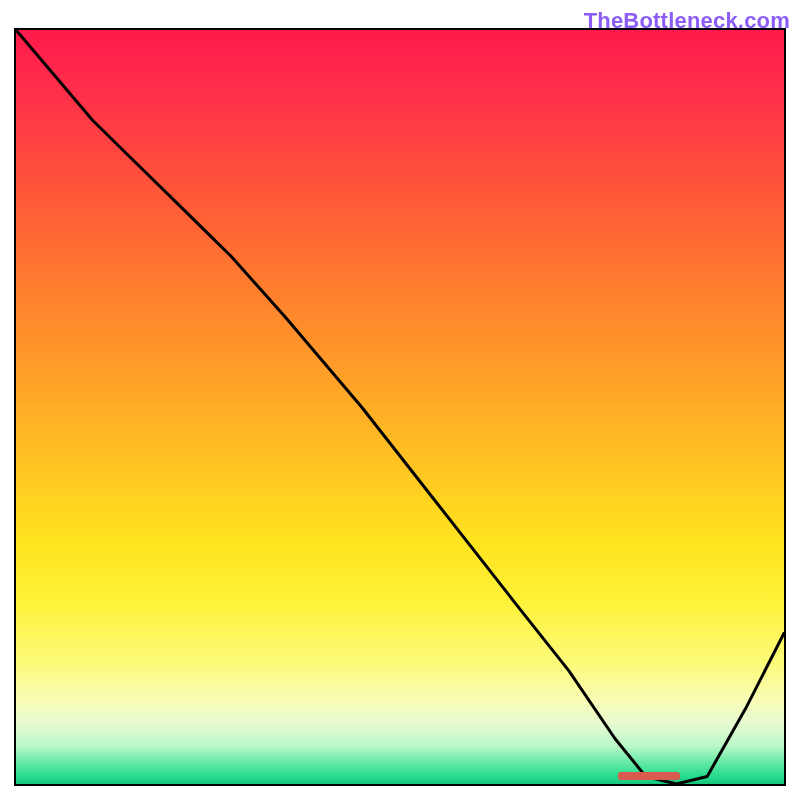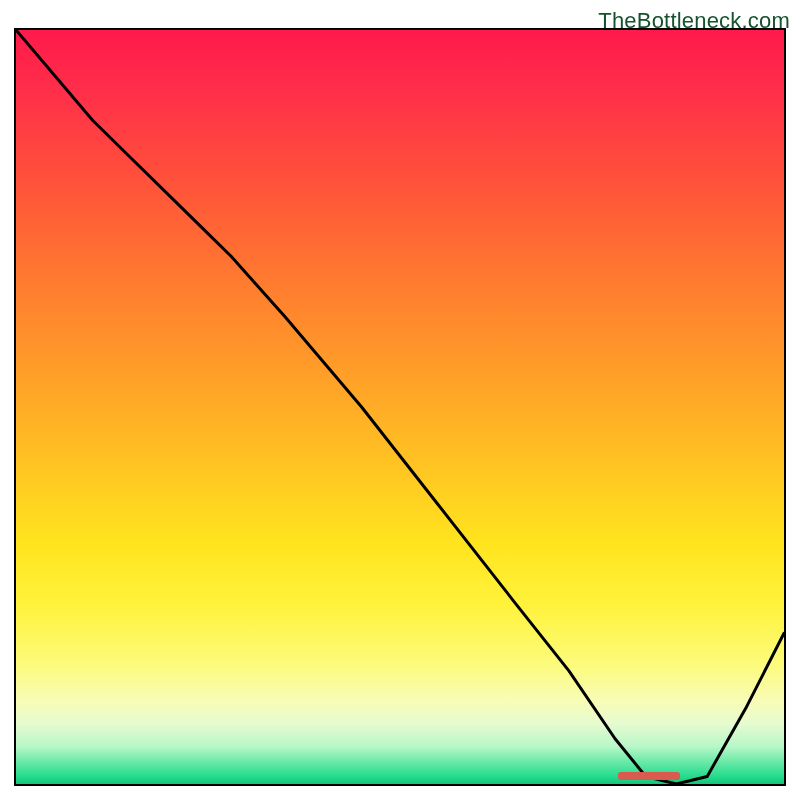--- a/index.html
+++ b/index.html
@@ -3,22 +3,22 @@
 <meta charset="utf-8">
 <style>
   * { margin: 0; padding: 0; box-sizing: border-box; }
   html, body { width: 800px; height: 800px; overflow: hidden; background: #fff; }
   .wrap { position: relative; width: 800px; height: 800px; }
   .watermark {
     position: absolute;
     top: 8px; right: 10px;
     font-family: Arial, Helvetica, sans-serif;
     font-size: 22px;
-    font-weight: 400;
-    color: #14532d;
+    font-weight: 700;
+    color: #8b5cf6;
     letter-spacing: 0.2px;
   }
   .plot {
     position: absolute;
     left: 14px; top: 28px;
     width: 772px; height: 758px;
     border: 2px solid #000;
     background: linear-gradient(to bottom,
       #ff1a4b 0%,
       #ff2e4a 8%,

